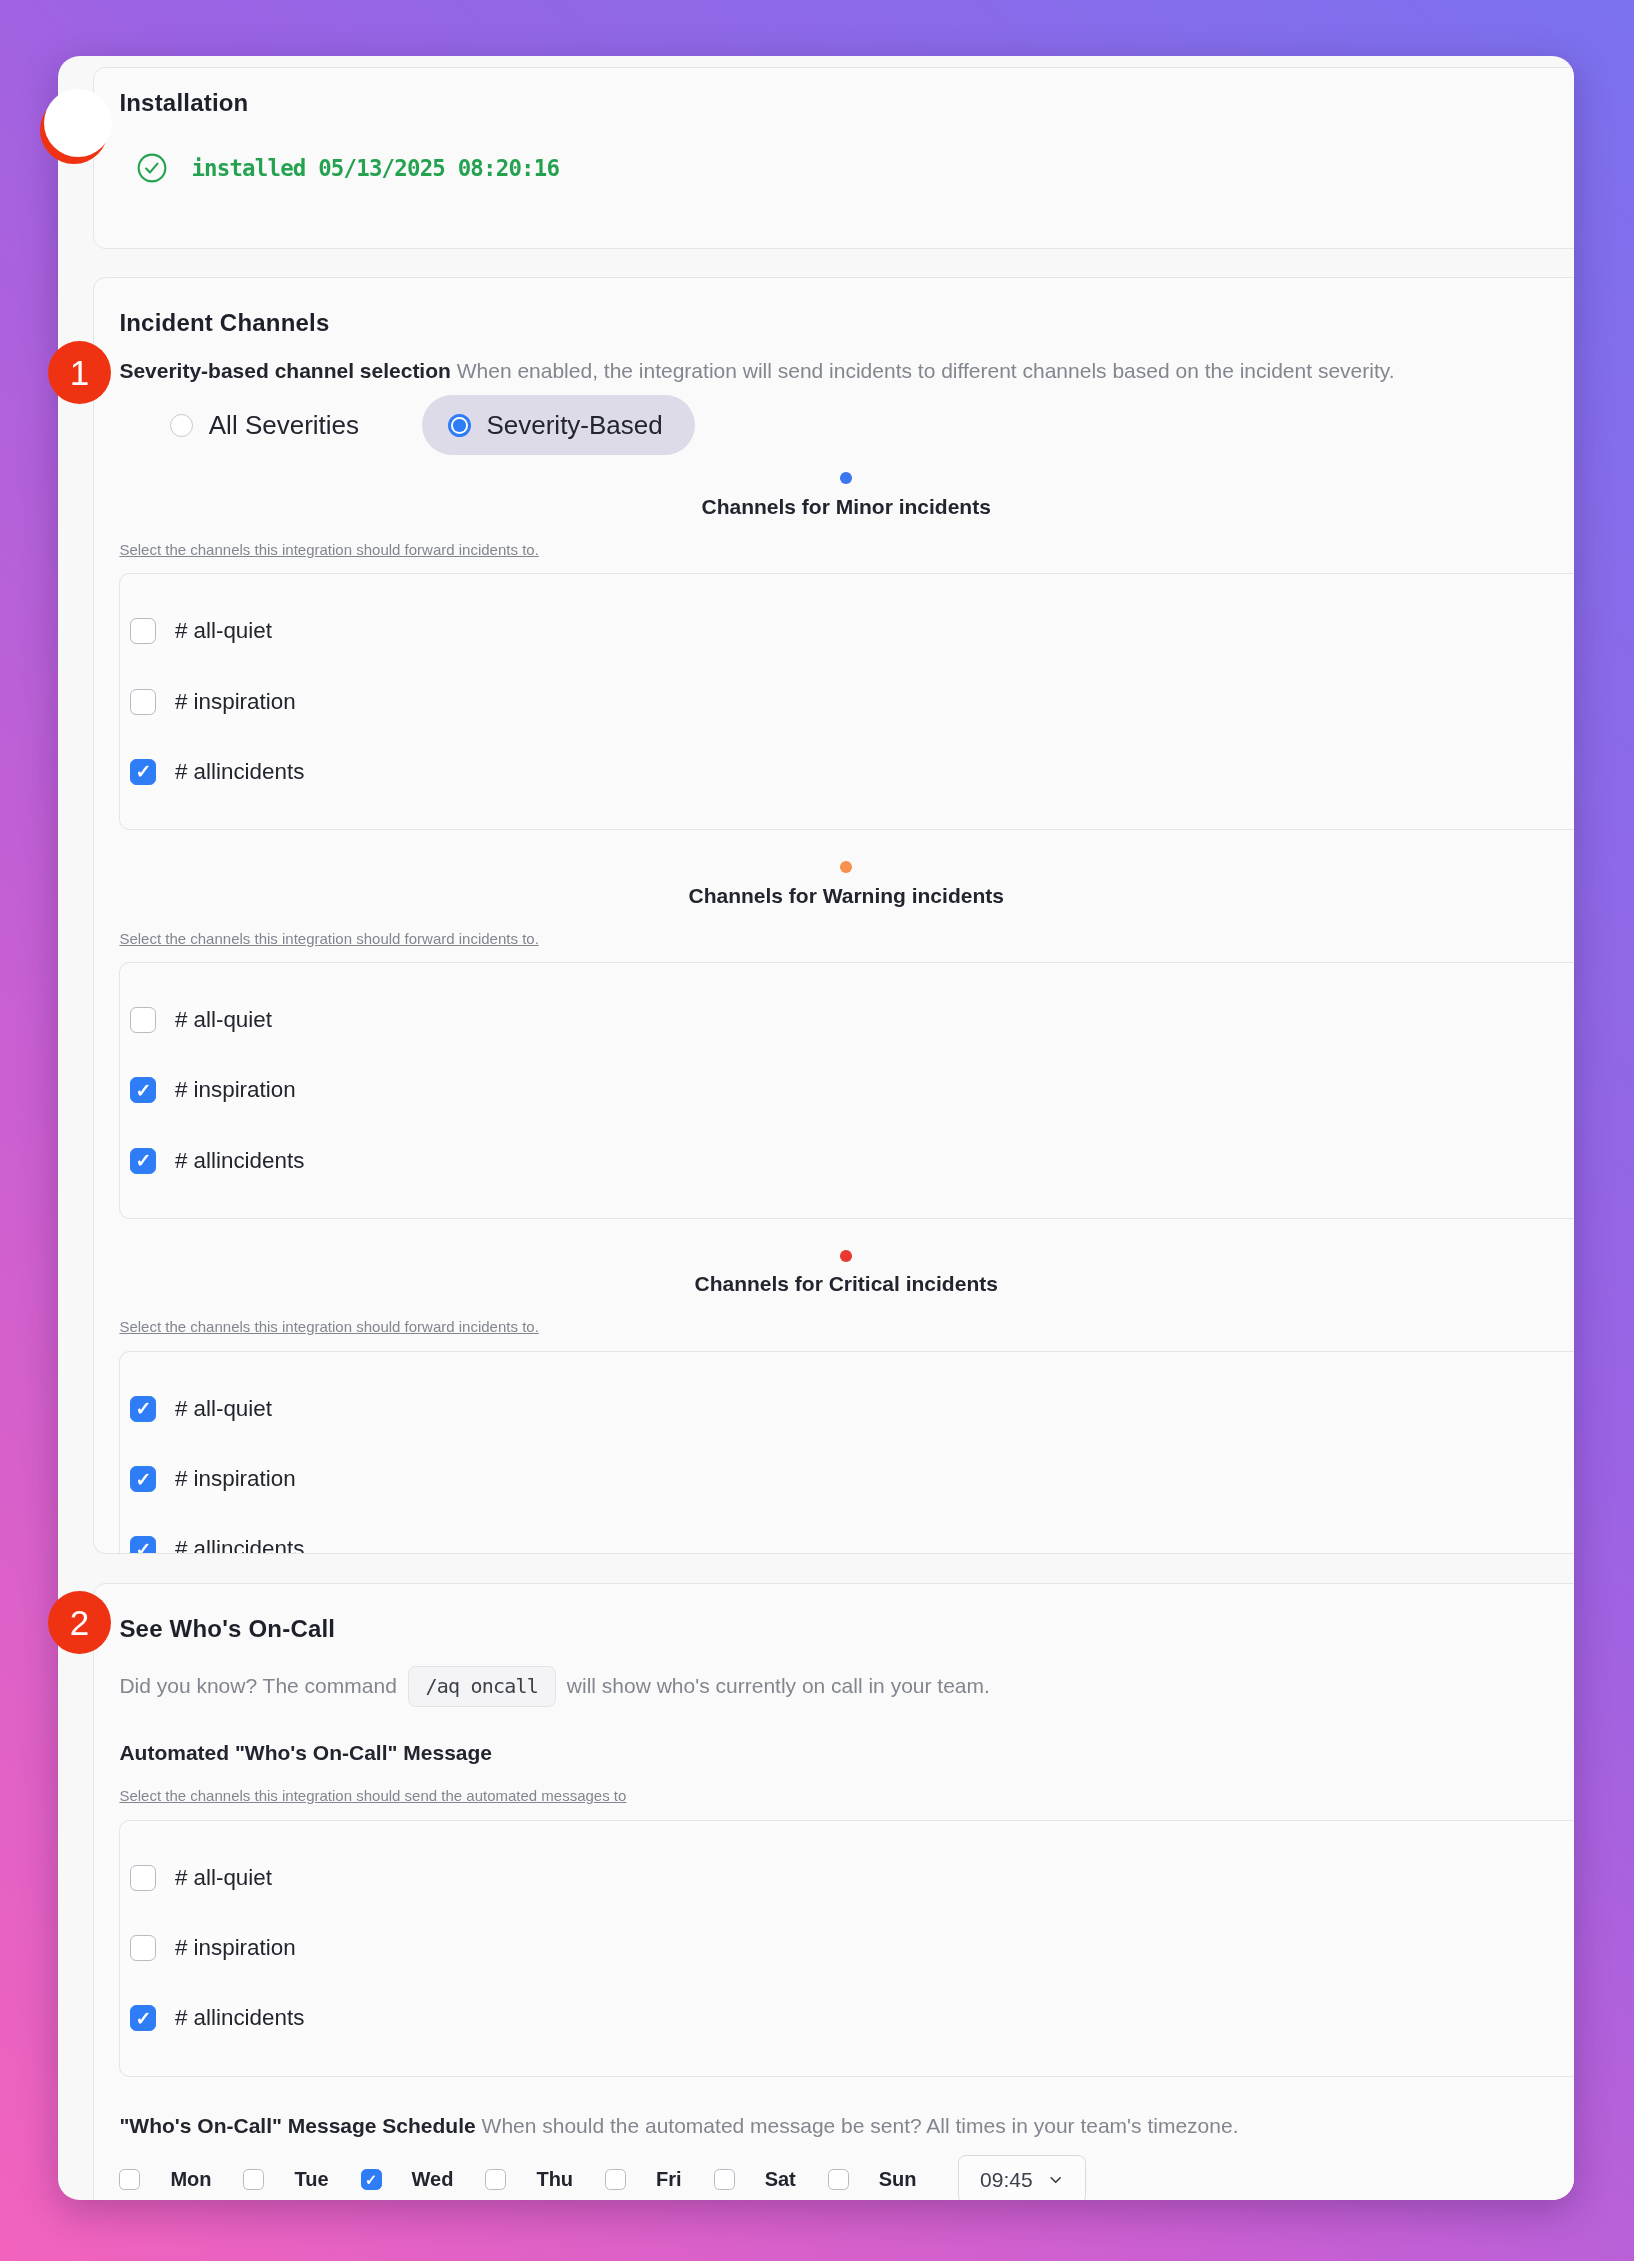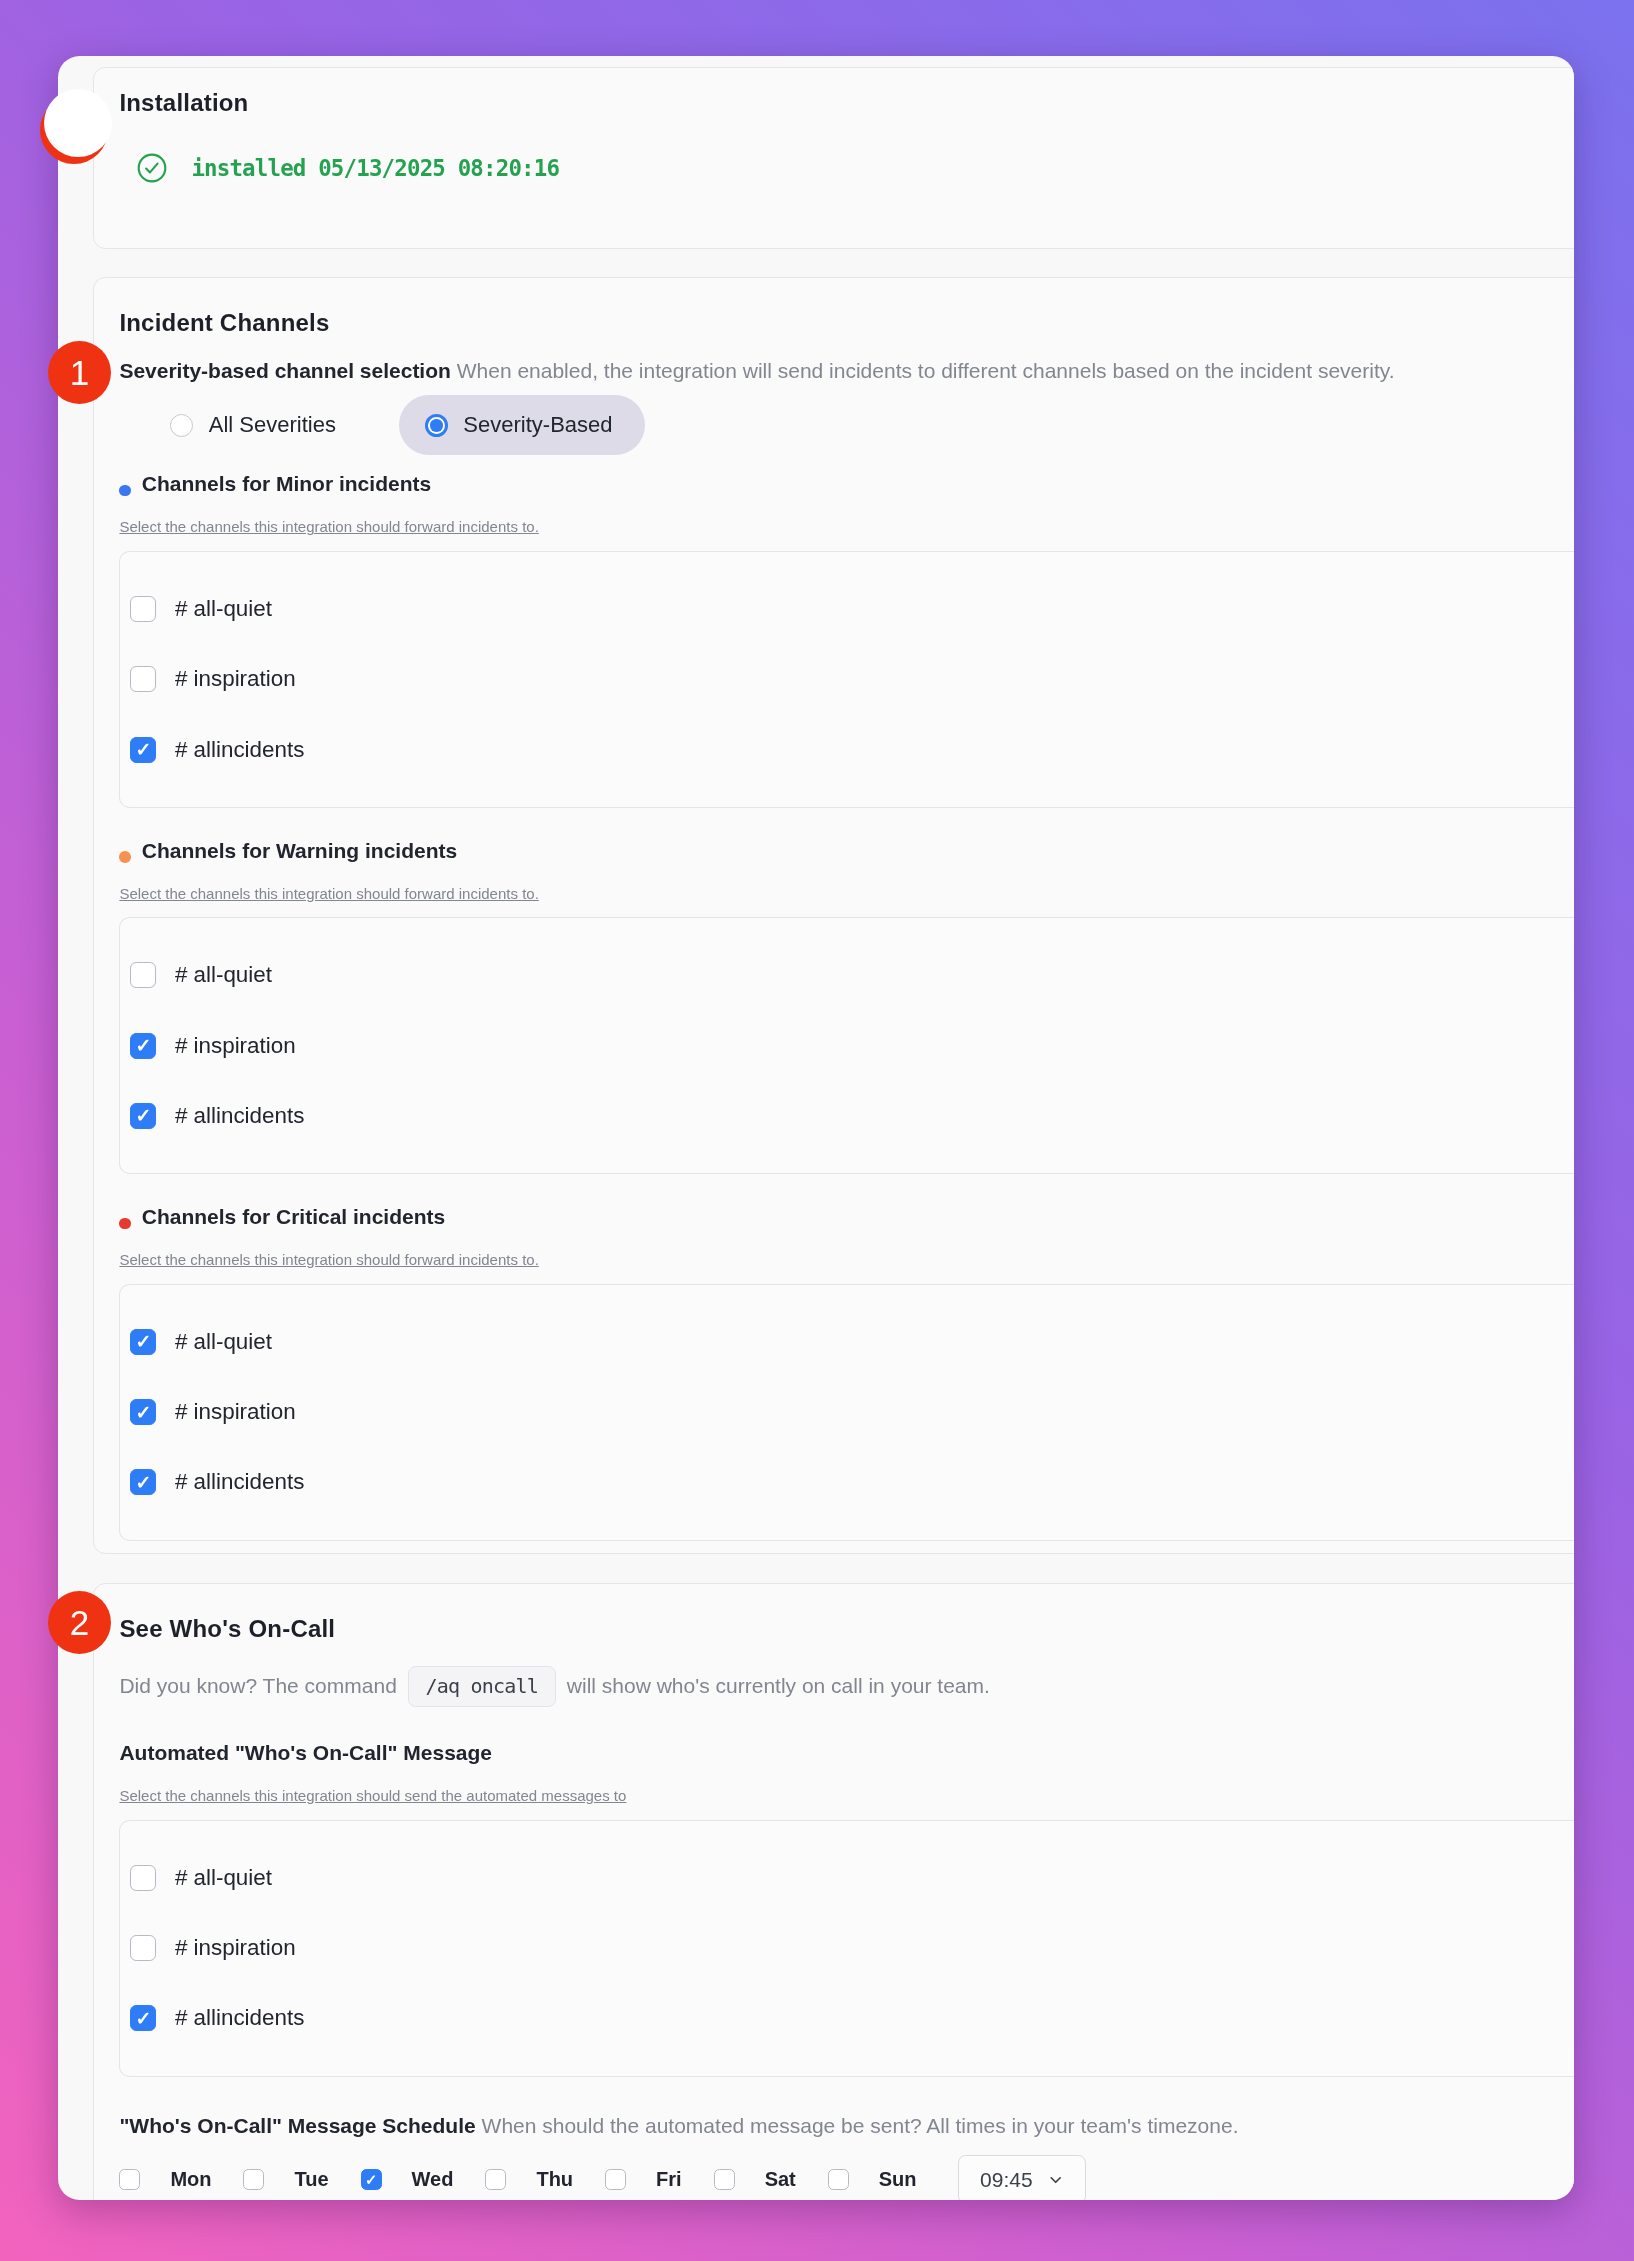--- a/index.html
+++ b/index.html
@@ -29,22 +29,22 @@
   .installed-text { font-family:"DejaVu Sans Mono", monospace; font-size:22.4px; font-weight:700; color:#25a24f; letter-spacing:-0.8px; }
   .check-icon { width:32px; height:32px; flex:none; }
   .inline-label-row { margin-top:20px; font-size:21px; line-height:1.3; }
   .inline-label-row b { font-weight:700; color:#22252e; }
   .radio-row { display:flex; align-items:center; gap:31px; margin-top:10.8px; margin-left:25px; }
   .opt { display:flex; align-items:center; gap:15.4px; height:60px; padding:0 32px 0 26px; border-radius:30px; }
   .opt.on { background:#dcdbe7; }
   .radio { width:23px; height:23px; border-radius:50%; border:1.5px solid #c6c9d0; background:#fff; position:relative; flex:none; }
   .opt.on .radio { border:3.1px solid #2e7cf6; }
   .opt.on .radio::after { content:""; position:absolute; inset:2.3px; border-radius:50%; background:#2e7cf6; }
-  .opt-label { font-size:22px; color:#22252e; }
-  .group-header { display:flex; align-items:flex-end; gap:10.8px; margin-top:31px; }
+  .opt-label { font-size:26px; color:#22252e; }
+  .group-header { display:flex; align-items:center; gap:10.8px; margin-top:31px;flex-direction:column; }
   .group-header.first-group { margin-top:17px; }
   .sev-dot { width:11.6px; height:11.6px; border-radius:50%; flex:none; }
   .group-header b { font-size:21px; font-weight:700; color:#22252e; }
   .help-text { margin-top:22px; font-size:15px; color:#82868f;text-decoration:underline; }
   .channel-list {
     margin-top:15.4px; margin-right:-32px; height:257px;
     background:#fbfbfc; border:0.8px solid #e4e5e9; border-radius:10.8px 0 0 10.8px; border-right:none;
     display:flex; flex-direction:column; justify-content:space-evenly; padding-left:10px;
   }
   .chrow { display:flex; align-items:center; gap:18.5px; }

